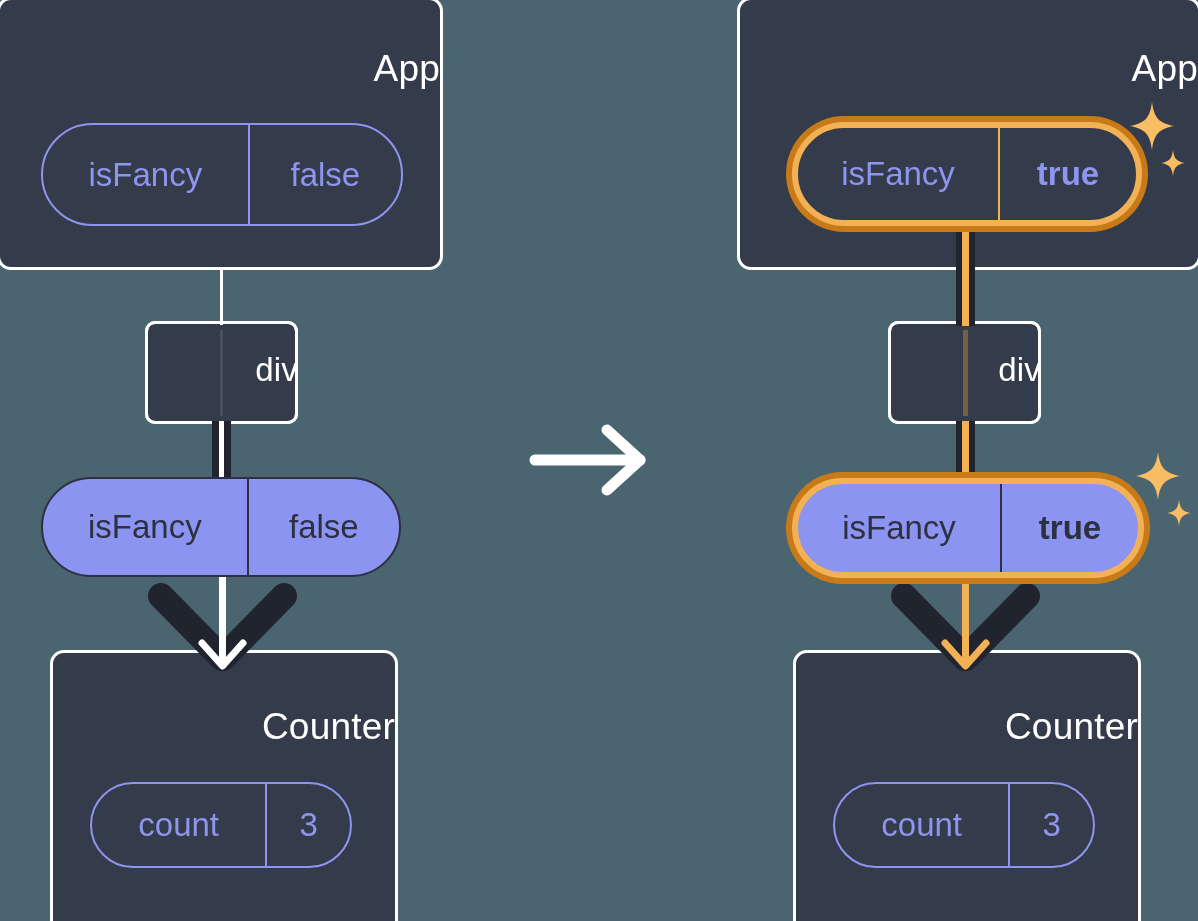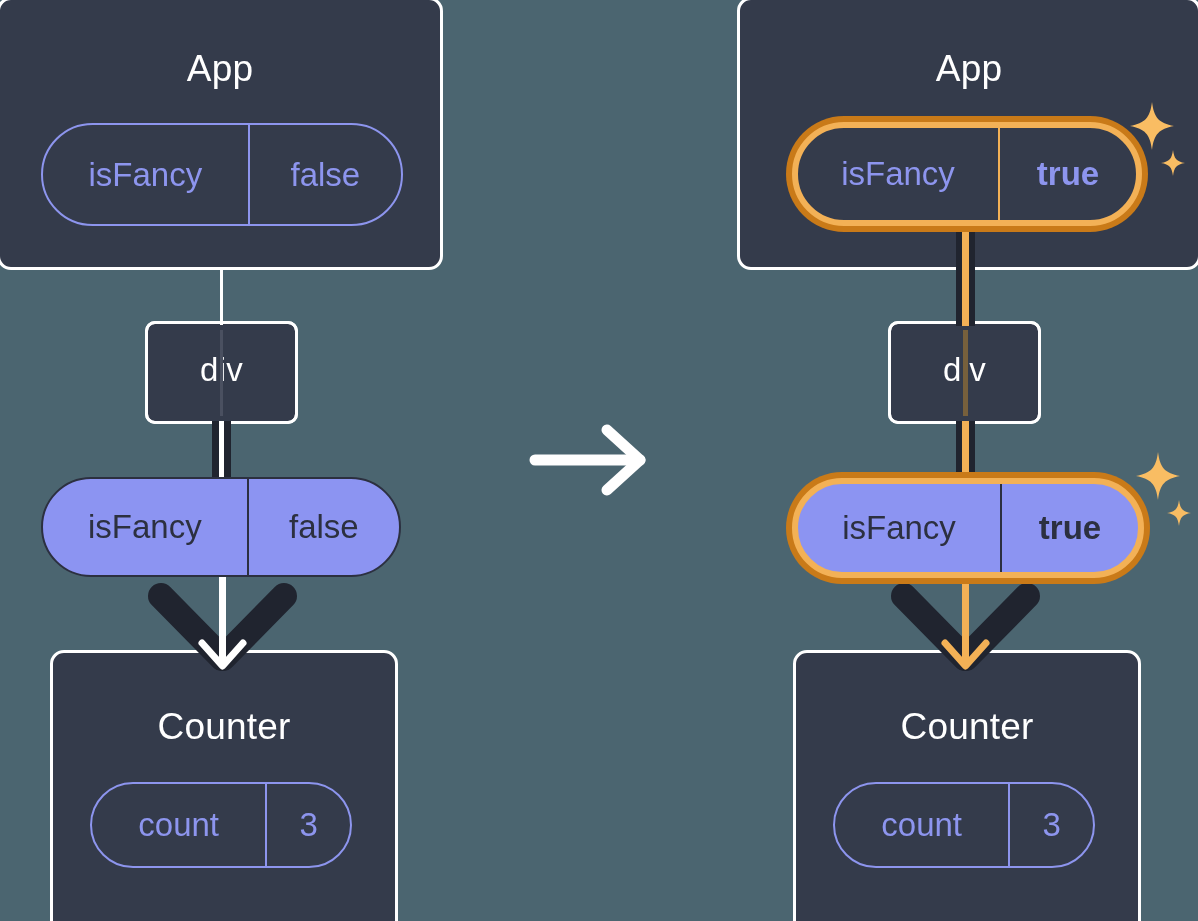--- a/index.html
+++ b/index.html
@@ -27,21 +27,21 @@
     position: absolute;
     background: #343b4b;
     border: 3px solid #ffffff;
     border-radius: 14px;
     box-sizing: border-box;
     z-index: 3;
   }
   .card-title {
     position: absolute;
     left: 0; right: 0;
-    text-align: center;
+    text-align: right;
     color: #ffffff;
     font-size: 37px;
     letter-spacing: .2px;
     white-space: nowrap;
   }
 
   
   .pill {
     position: absolute;
     box-sizing: border-box;

